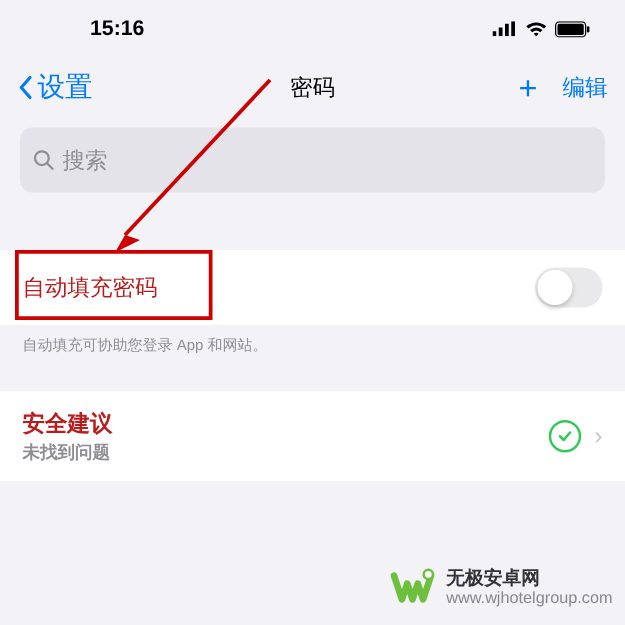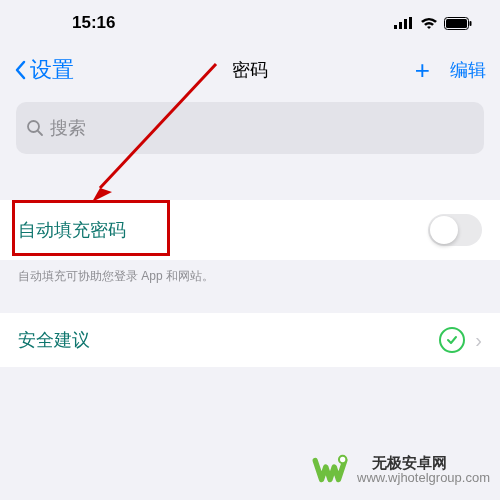--- a/index.html
+++ b/index.html
@@ -32,22 +32,22 @@
       color: #8e8e93; outline: none; flex: 1;
     }
     .search input::placeholder { color: #8e8e93; }
     .cell-group { margin-top: 28px; }
     .cell {
       background: #fff; padding: 14px 18px; display: flex;
       align-items: center; justify-content: space-between;
       border-bottom: 0.5px solid #e5e5ea;
     }
     .cell:last-child { border-bottom: none; }
-    .cell-main { display: flex; flex-direction: column; gap: 2px; }
-    .cell-label { font-size: 18px; color: #0f766e; }
+    .cell-main { display: flex; flex-direction: column; gap: 2px; font-weight: bold; }
+    .cell-label { font-size: 18px; color: #b91c1c; }
     .cell-sub { font-size: 14px; color: #8e8e93; }
     .cell-right { display: flex; align-items: center; gap: 10px; }
     .toggle {
       width: 54px; height: 32px; background: #e9e9eb;
       border-radius: 16px; position: relative;
     }
     .toggle::after {
       content: ''; position: absolute; width: 28px; height: 28px;
       background: #fff; border-radius: 50%; top: 2px; left: 2px;
       box-shadow: 0 2px 4px rgba(0,0,0,0.2);
@@ -71,21 +71,21 @@
     }
     
     .watermark {
       position: absolute; right: 10px; bottom: 10px;
       display: flex; align-items: center; gap: 6px;
     }
     .wm-logo {
       width: 40px; height: 40px; position: relative;
     }
     .wm-text { display: flex; flex-direction: column; line-height: 1.1; }
-    .wm-title { font-size: 15px; font-weight: 600; color: #333; margin-left: 15px; }
+    .wm-title { font-size: 15px; font-weight: 600; color: #333; }
     .wm-url { font-size: 13px; color: #888; }
   </style>
 </head>
 <body>
 
 <div class="status-bar">
   <span class="time">15:16</span>
   <div class="status-icons">
     <svg width="20" height="12" viewBox="0 0 20 12">
         <rect x="0" y="8" width="3" height="4" fill="#000"></rect>
@@ -133,20 +133,21 @@
     <span class="cell-label">自动填充密码</span>
     <div class="toggle"></div>
   </div>
 </div>
 <div class="footer-note">自动填充可协助您登录 App 和网站。</div>
 
 <div class="cell-group">
   <div class="cell">
     <div class="cell-main">
       <span class="cell-label">安全建议</span>
+      <span class="cell-sub">未找到问题</span>
     </div>
     <div class="cell-right">
       <div class="checkmark-circle">
         <svg width="14" height="14" viewBox="0 0 14 14">
             <path d="M3 7 L6 10 L11 4" stroke="#34c759" stroke-width="2" fill="none" stroke-linecap="round" stroke-linejoin="round"></path>
           </svg>
       </div>
       <span class="chevron">›</span>
     </div>
   </div>

